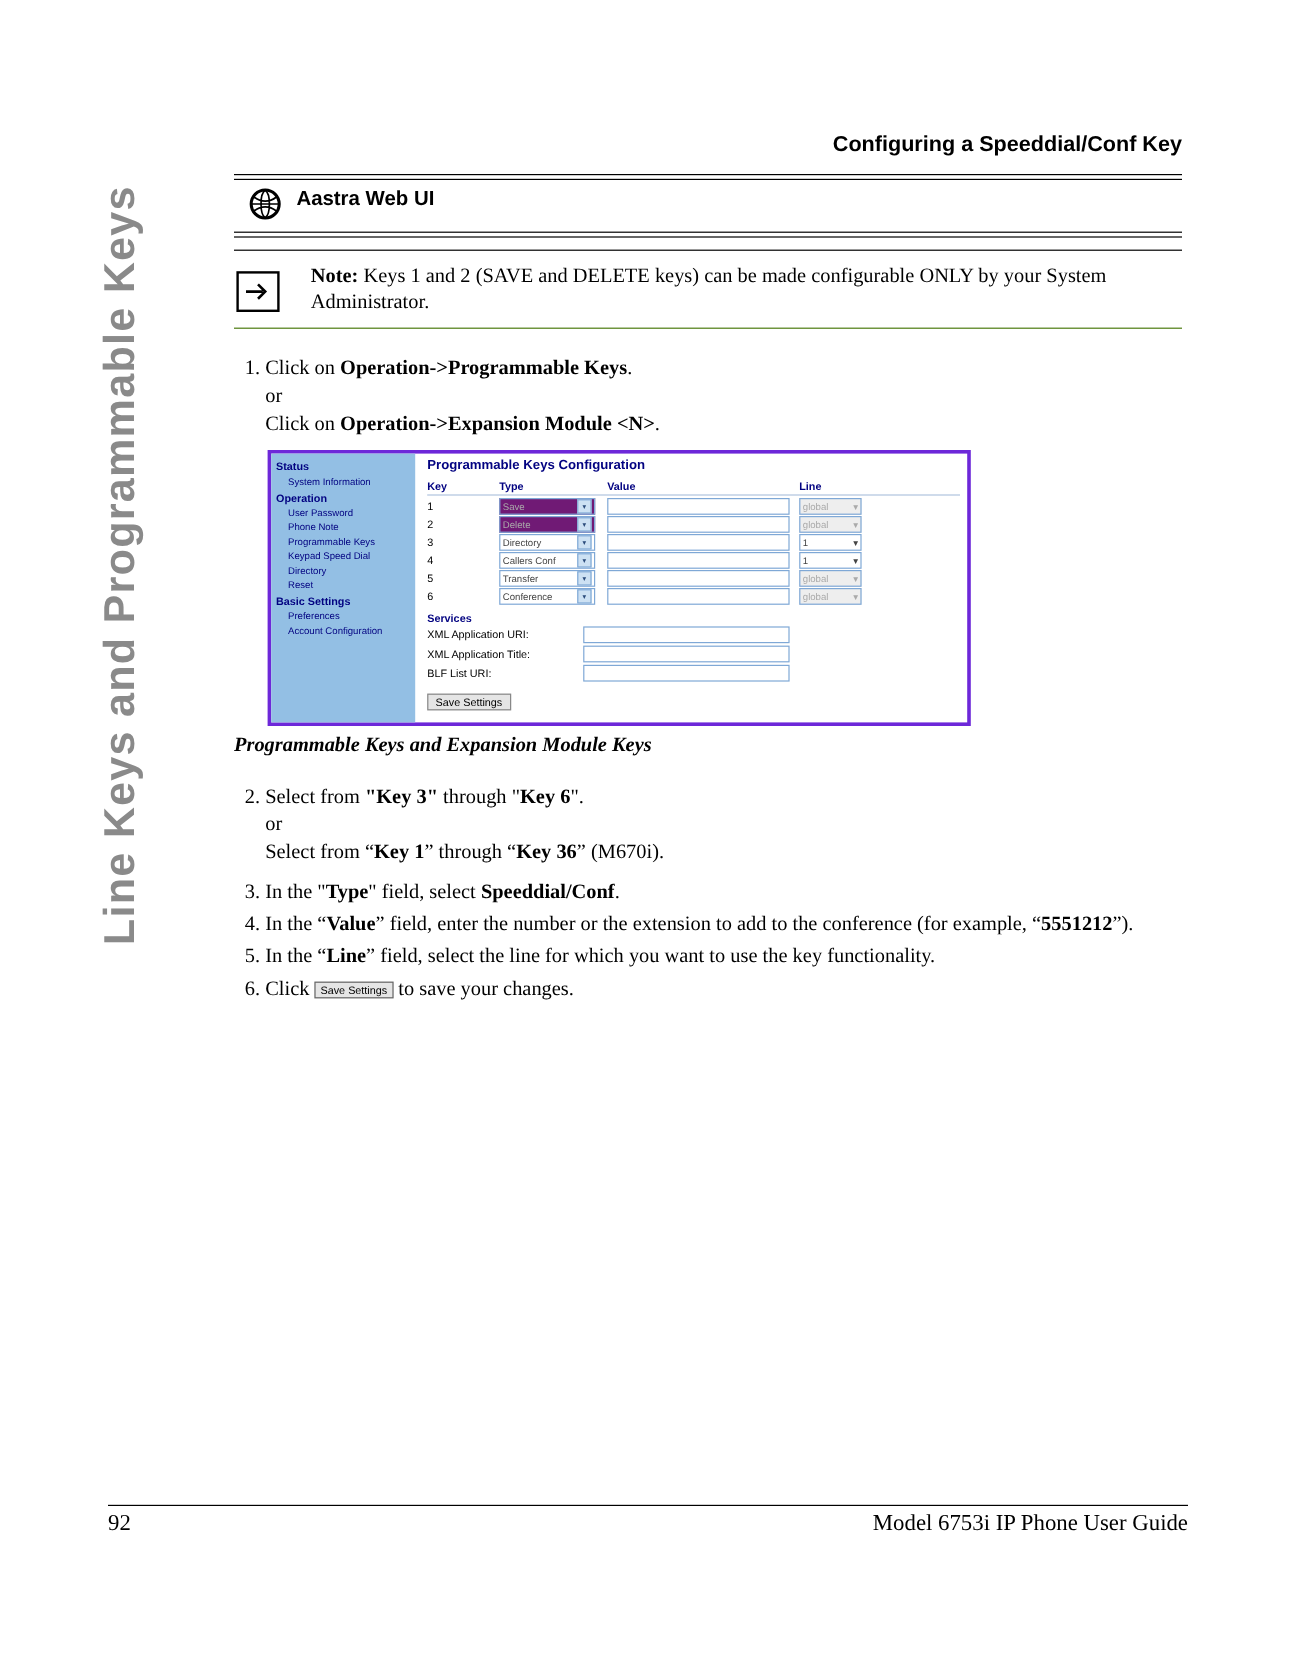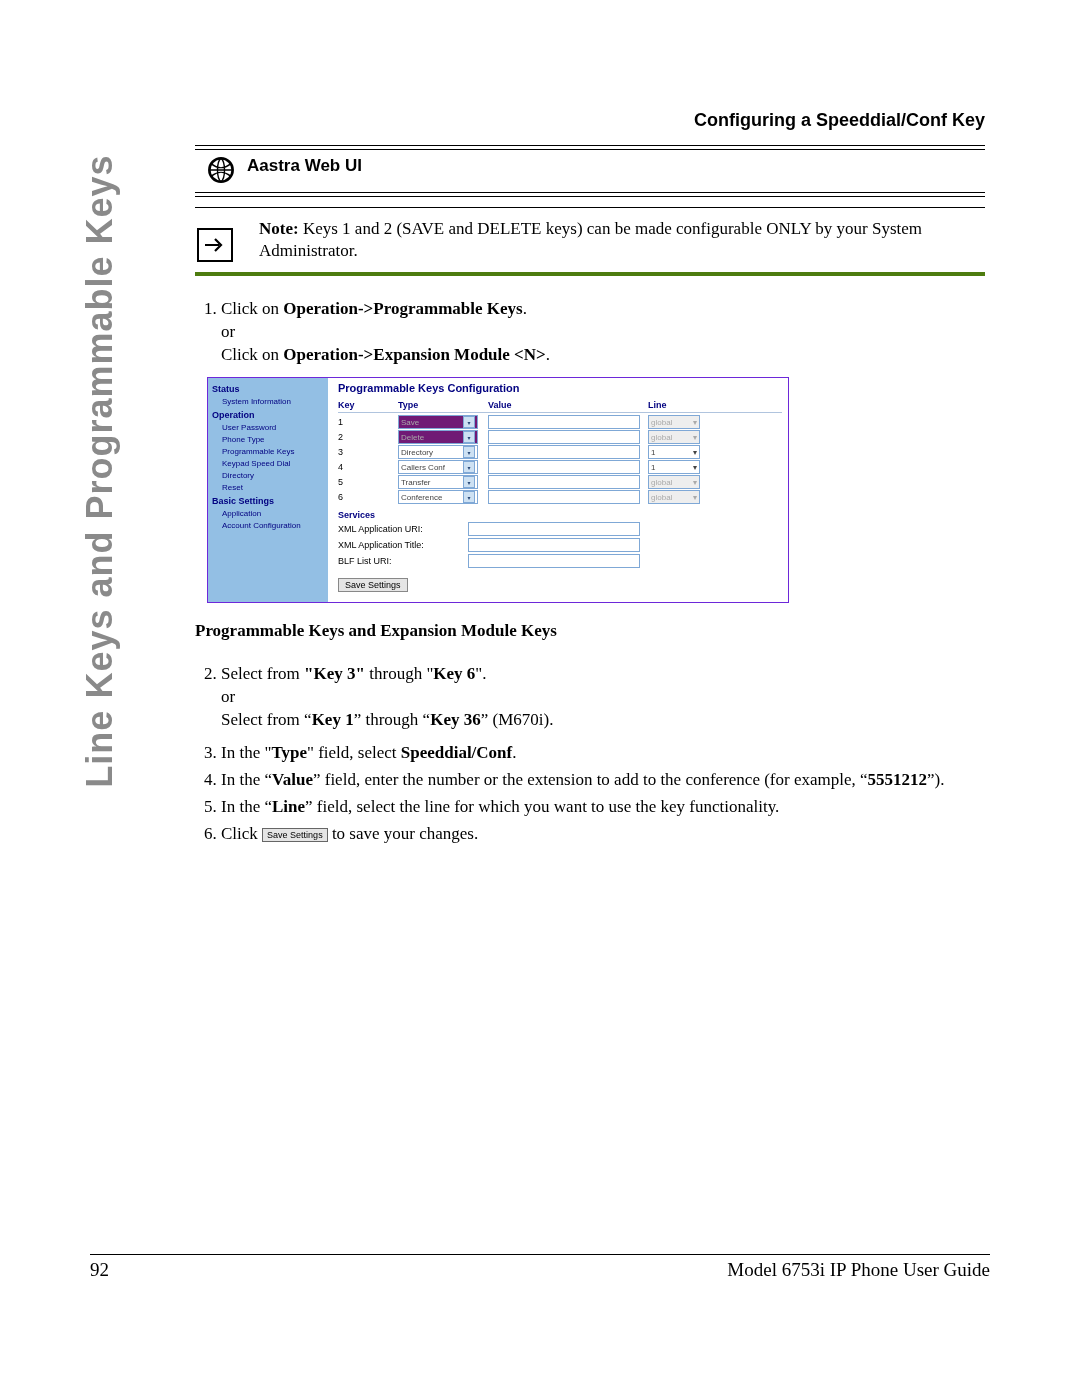--- a/index.html
+++ b/index.html
@@ -71,25 +71,25 @@
     height: 28px;
     margin-right: 12px;
   }
   .web-ui-bar .label {
     font-family: Arial, Helvetica, sans-serif;
     font-weight: 700;
     font-size: 17px;
   }
   .note-block {
     border-top: 1px solid #000;
-    border-bottom: 4px solid #4d7c0f;
+    border-bottom: 1px solid #4d7c0f;
     padding: 10px 0;
     margin-top: 10px;
     display: flex;
-    align-items: flex-end;
+    align-items: center;
   }
   .note-icon {
     width: 32px;
     height: 30px;
     border: 2px solid #000;
     display: flex;
     align-items: center;
     justify-content: center;
     margin: 4px 26px 0 2px;
     flex: 0 0 auto;
@@ -103,30 +103,31 @@
   .note-text b { font-weight: 700; }
   ol.steps {
     margin: 22px 0 0 0;
     padding-left: 26px;
     font-size: 17px;
     line-height: 1.35;
   }
   ol.steps li { margin-bottom: 4px; }
   ol.steps li.space { margin-bottom: 10px; }
   .subheading {
+    font-style: italic;
     font-weight: 700;
     font-size: 17px;
-    margin: 18px 0 6px 0;
+    margin: 6px 0 6px 0;
   }
 
   
   .mock {
     width: 580px;
-    border: 1px solid #6d28d9;
-    margin: 10px 0 0 12px;
+    border: 3px solid #6d28d9;
+    margin: 10px 0 0 28px;
     font-family: Arial, Helvetica, sans-serif;
     font-size: 9px;
     background: #fff;
     display: flex;
   }
   .mock .nav {
     width: 120px;
     background: #93bfe4;
     padding: 4px 0 30px 4px;
     box-sizing: border-box;
@@ -296,29 +297,29 @@
       </li>
     </ol>
 
     <div class="mock">
       <div class="nav">
         <div class="hd">Status</div>
         <div class="it">System Information</div>
         <div class="hd">Operation</div>
         <div id="nav-op">
             <div class="it">User Password</div>
-            <div class="it">Phone Type</div>
+            <div class="it">Phone Note</div>
             <div class="it">Programmable Keys</div>
             <div class="it">Keypad Speed Dial</div>
             <div class="it">Directory</div>
             <div class="it">Reset</div>
           </div>
         <div class="hd">Basic Settings</div>
         <div id="nav-bs">
-            <div class="it">Application</div>
+            <div class="it">Preferences</div>
             <div class="it">Account Configuration</div>
           </div>
       </div>
       <div class="main">
         <div class="mtitle">Programmable Keys Configuration</div>
         <div class="hdrow">
           <div class="c-key">Key</div>
           <div class="c-type">Type</div>
           <div class="c-value">Value</div>
           <div class="c-line">Line</div>

